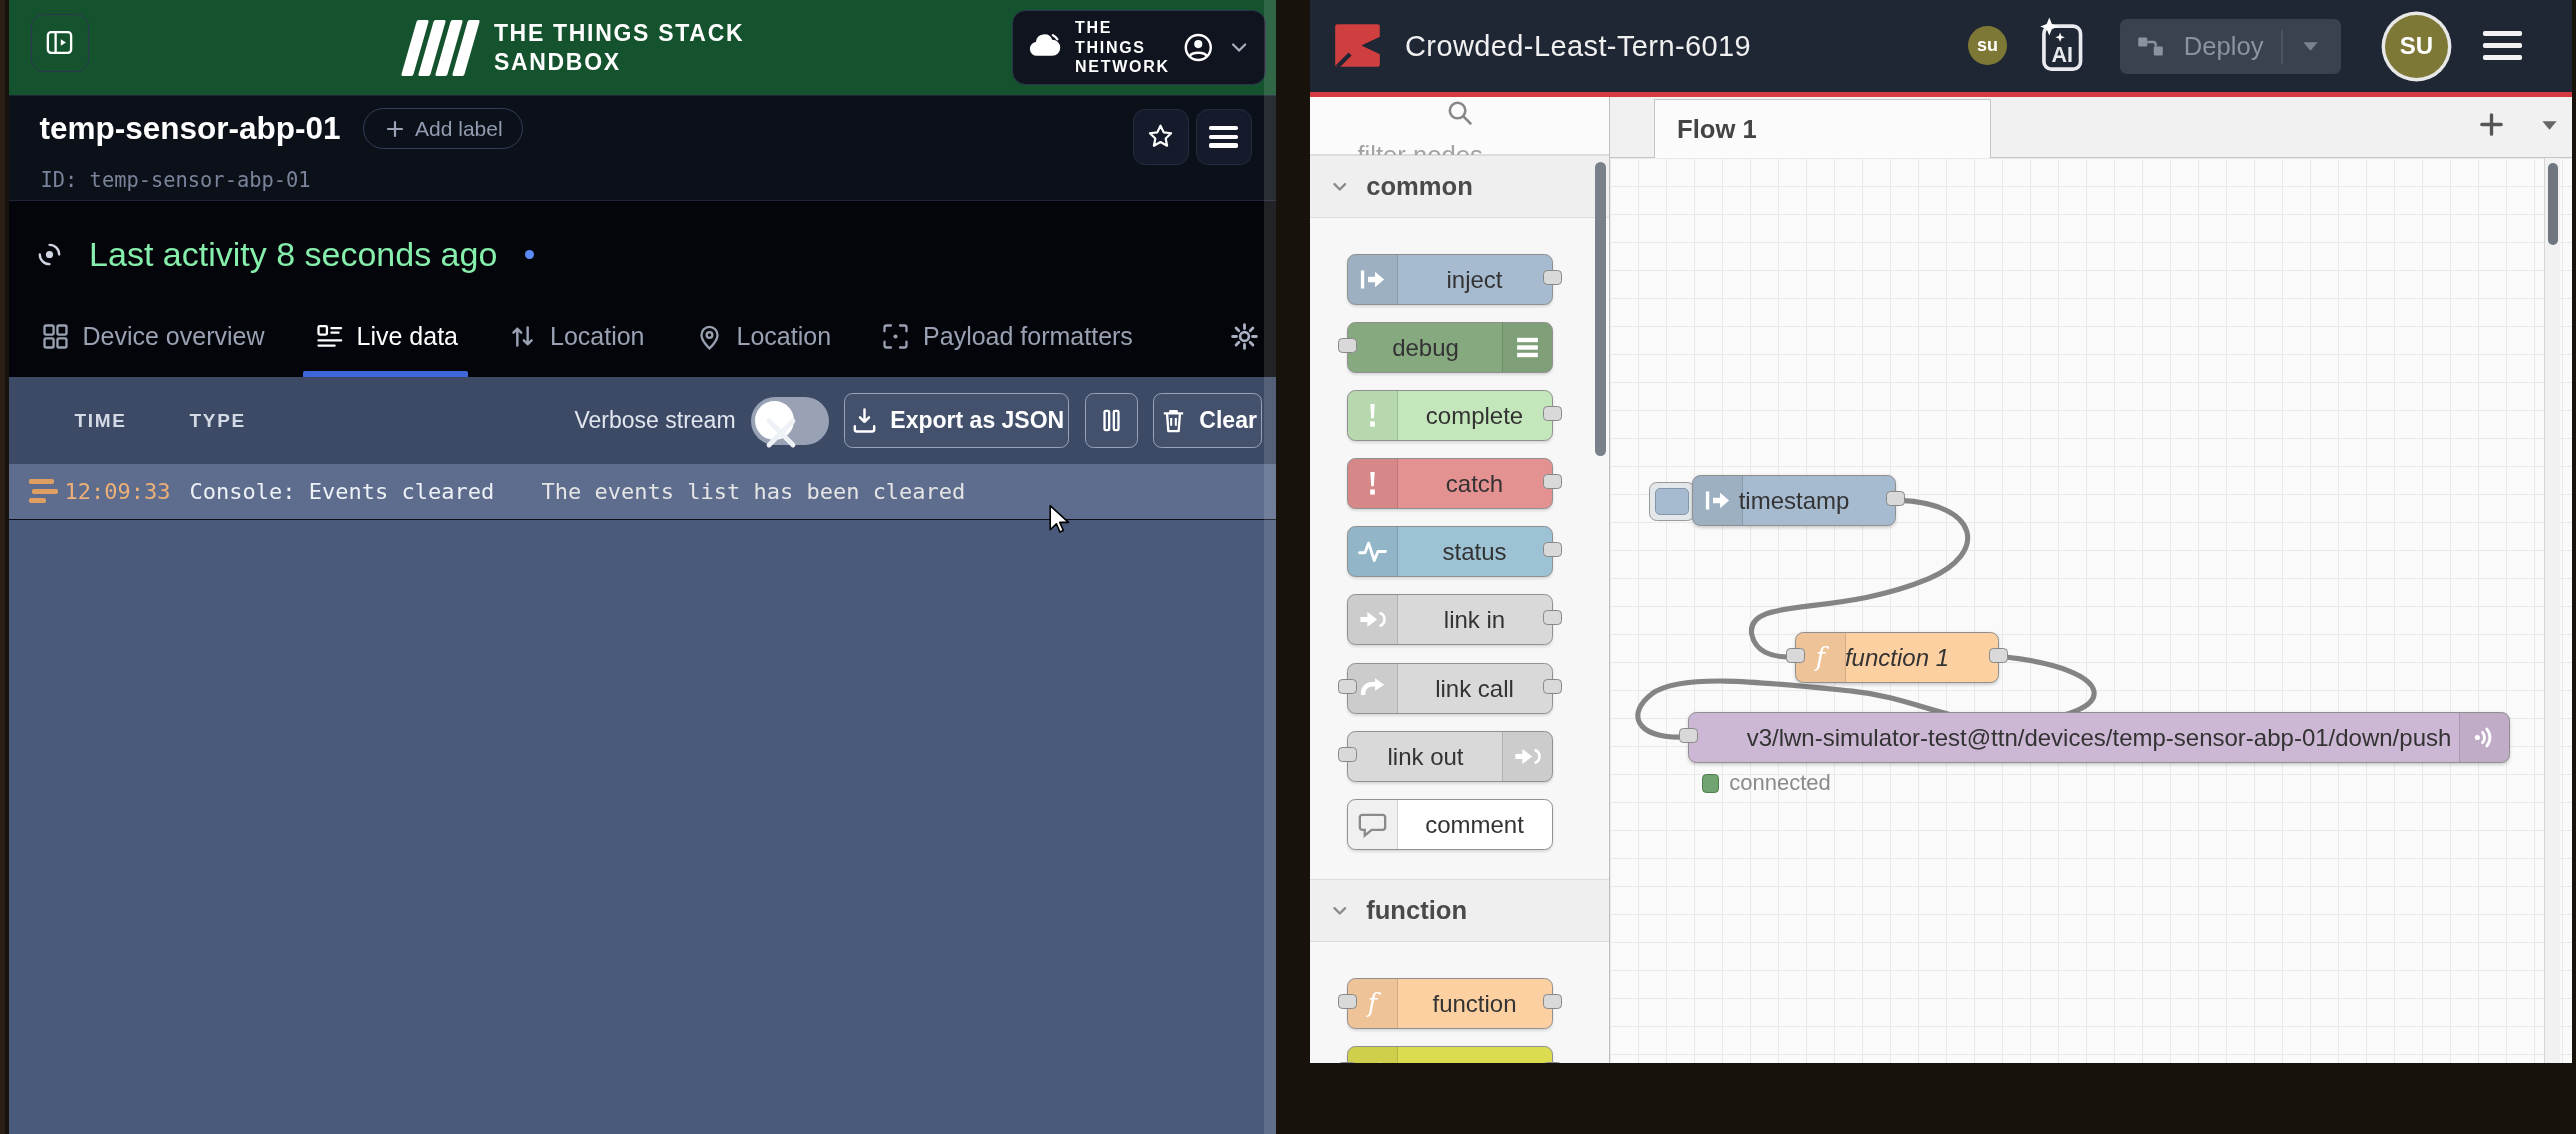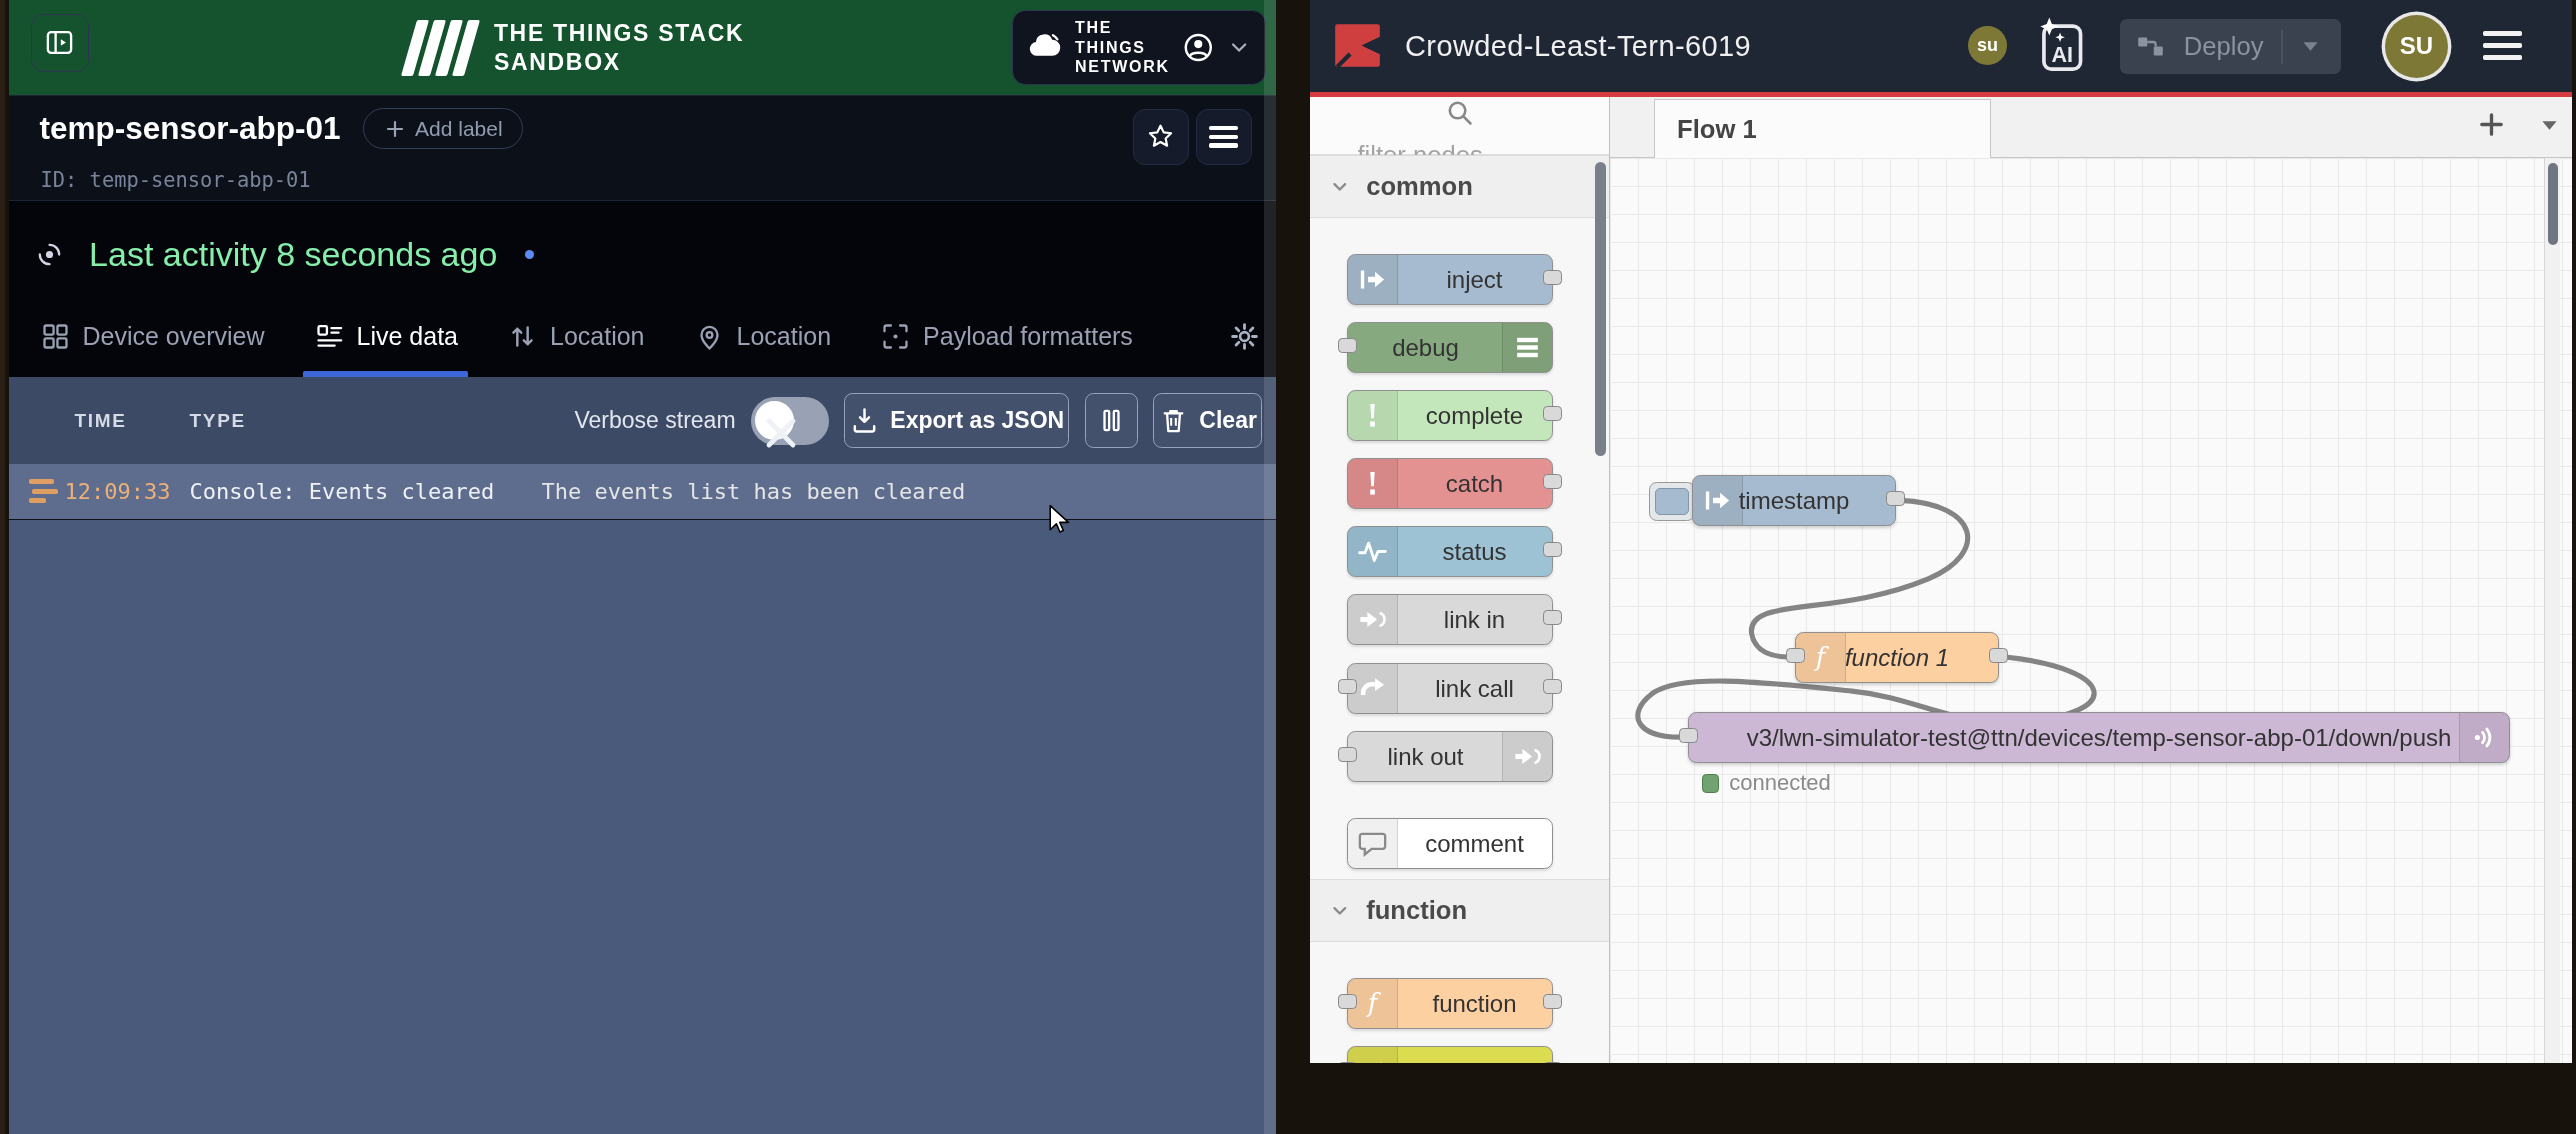--- a/index.html
+++ b/index.html
@@ -421,21 +421,21 @@
           <div class="pnode" style="top: 634px; background: rgb(217, 217, 217);">
             <span class="isect right">
               <span style="display: inline-block; width: 31px; height: 31px;"><svg viewBox="0 0 24 24" style="width: 100%; height: 100%;">
                   <path d="M8 6.2L15.6 12 8 17.8V14H2.6v-4H8z" fill="#fff"></path>
                   <path d="M17.5 7a5.2 5.2 0 010 10" fill="none" stroke="#fff" stroke-width="2"></path>
                 </svg></span>
             </span>
             <span class="nlabel pad-r">link out</span>
             <span class="port in"></span>
           </div>
-          <div class="pnode" style="top: 721px; background: rgb(255, 255, 255); padding-left: 48px;">
+          <div class="pnode" style="top: 702px; background: rgb(255, 255, 255); padding-left: 48px;">
             <span class="isect left">
               <span style="display: inline-block; width: 31px; height: 31px;"><svg viewBox="0 0 24 24" style="width: 100%; height: 100%;">
                   <path d="M4 4.5h16a1.8 1.8 0 011.8 1.8v8a1.8 1.8 0 01-1.8 1.8h-8.6L6 20.5v-4.4H4a1.8 1.8 0 01-1.8-1.8v-8A1.8 1.8 0 014 4.5z" fill="none" stroke="#8a8a8a" stroke-width="1.8"></path>
                 </svg></span>
             </span>
             <span class="nlabel pad-l">comment</span>
           </div>
           <div class="p-cat" style="top: 782px;">
             <span style="width: 25.6px; height: 25.6px; color: rgb(138, 138, 138); display: inline-block;"><svg viewBox="0 0 24 24" style="width: 100%; height: 100%;">
                 <path d="M7 9.5l5 5 5-5" fill="none" stroke="currentColor" stroke-width="2.2" stroke-linecap="round" stroke-linejoin="round"></path>

